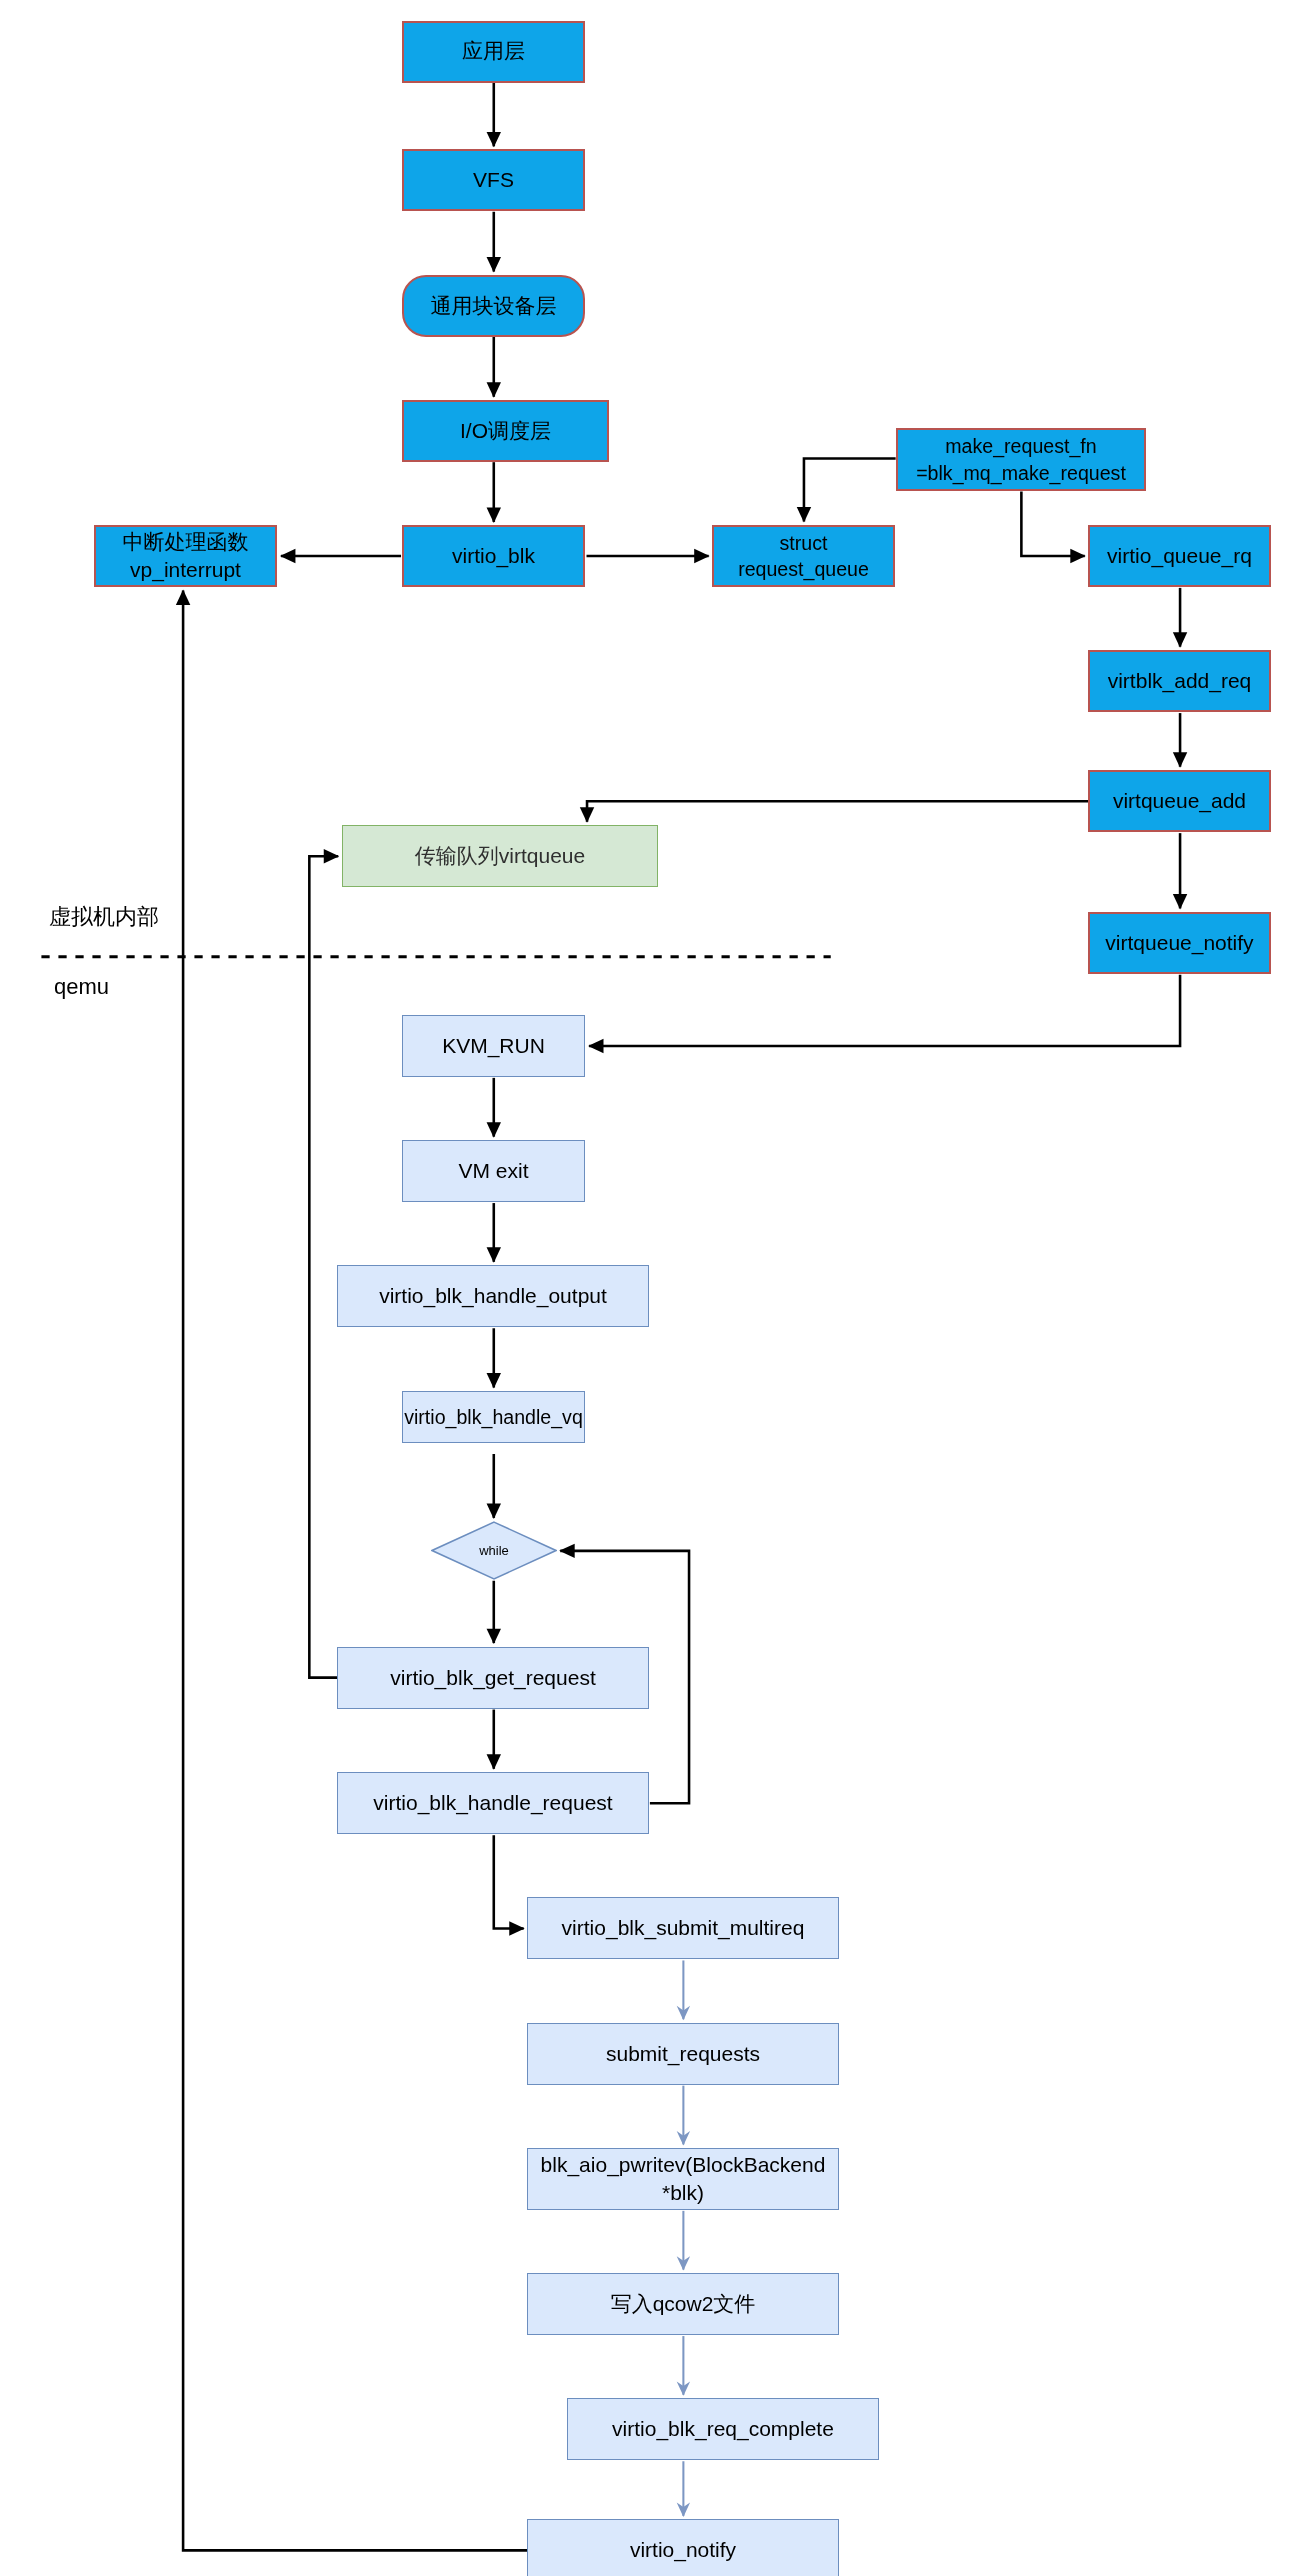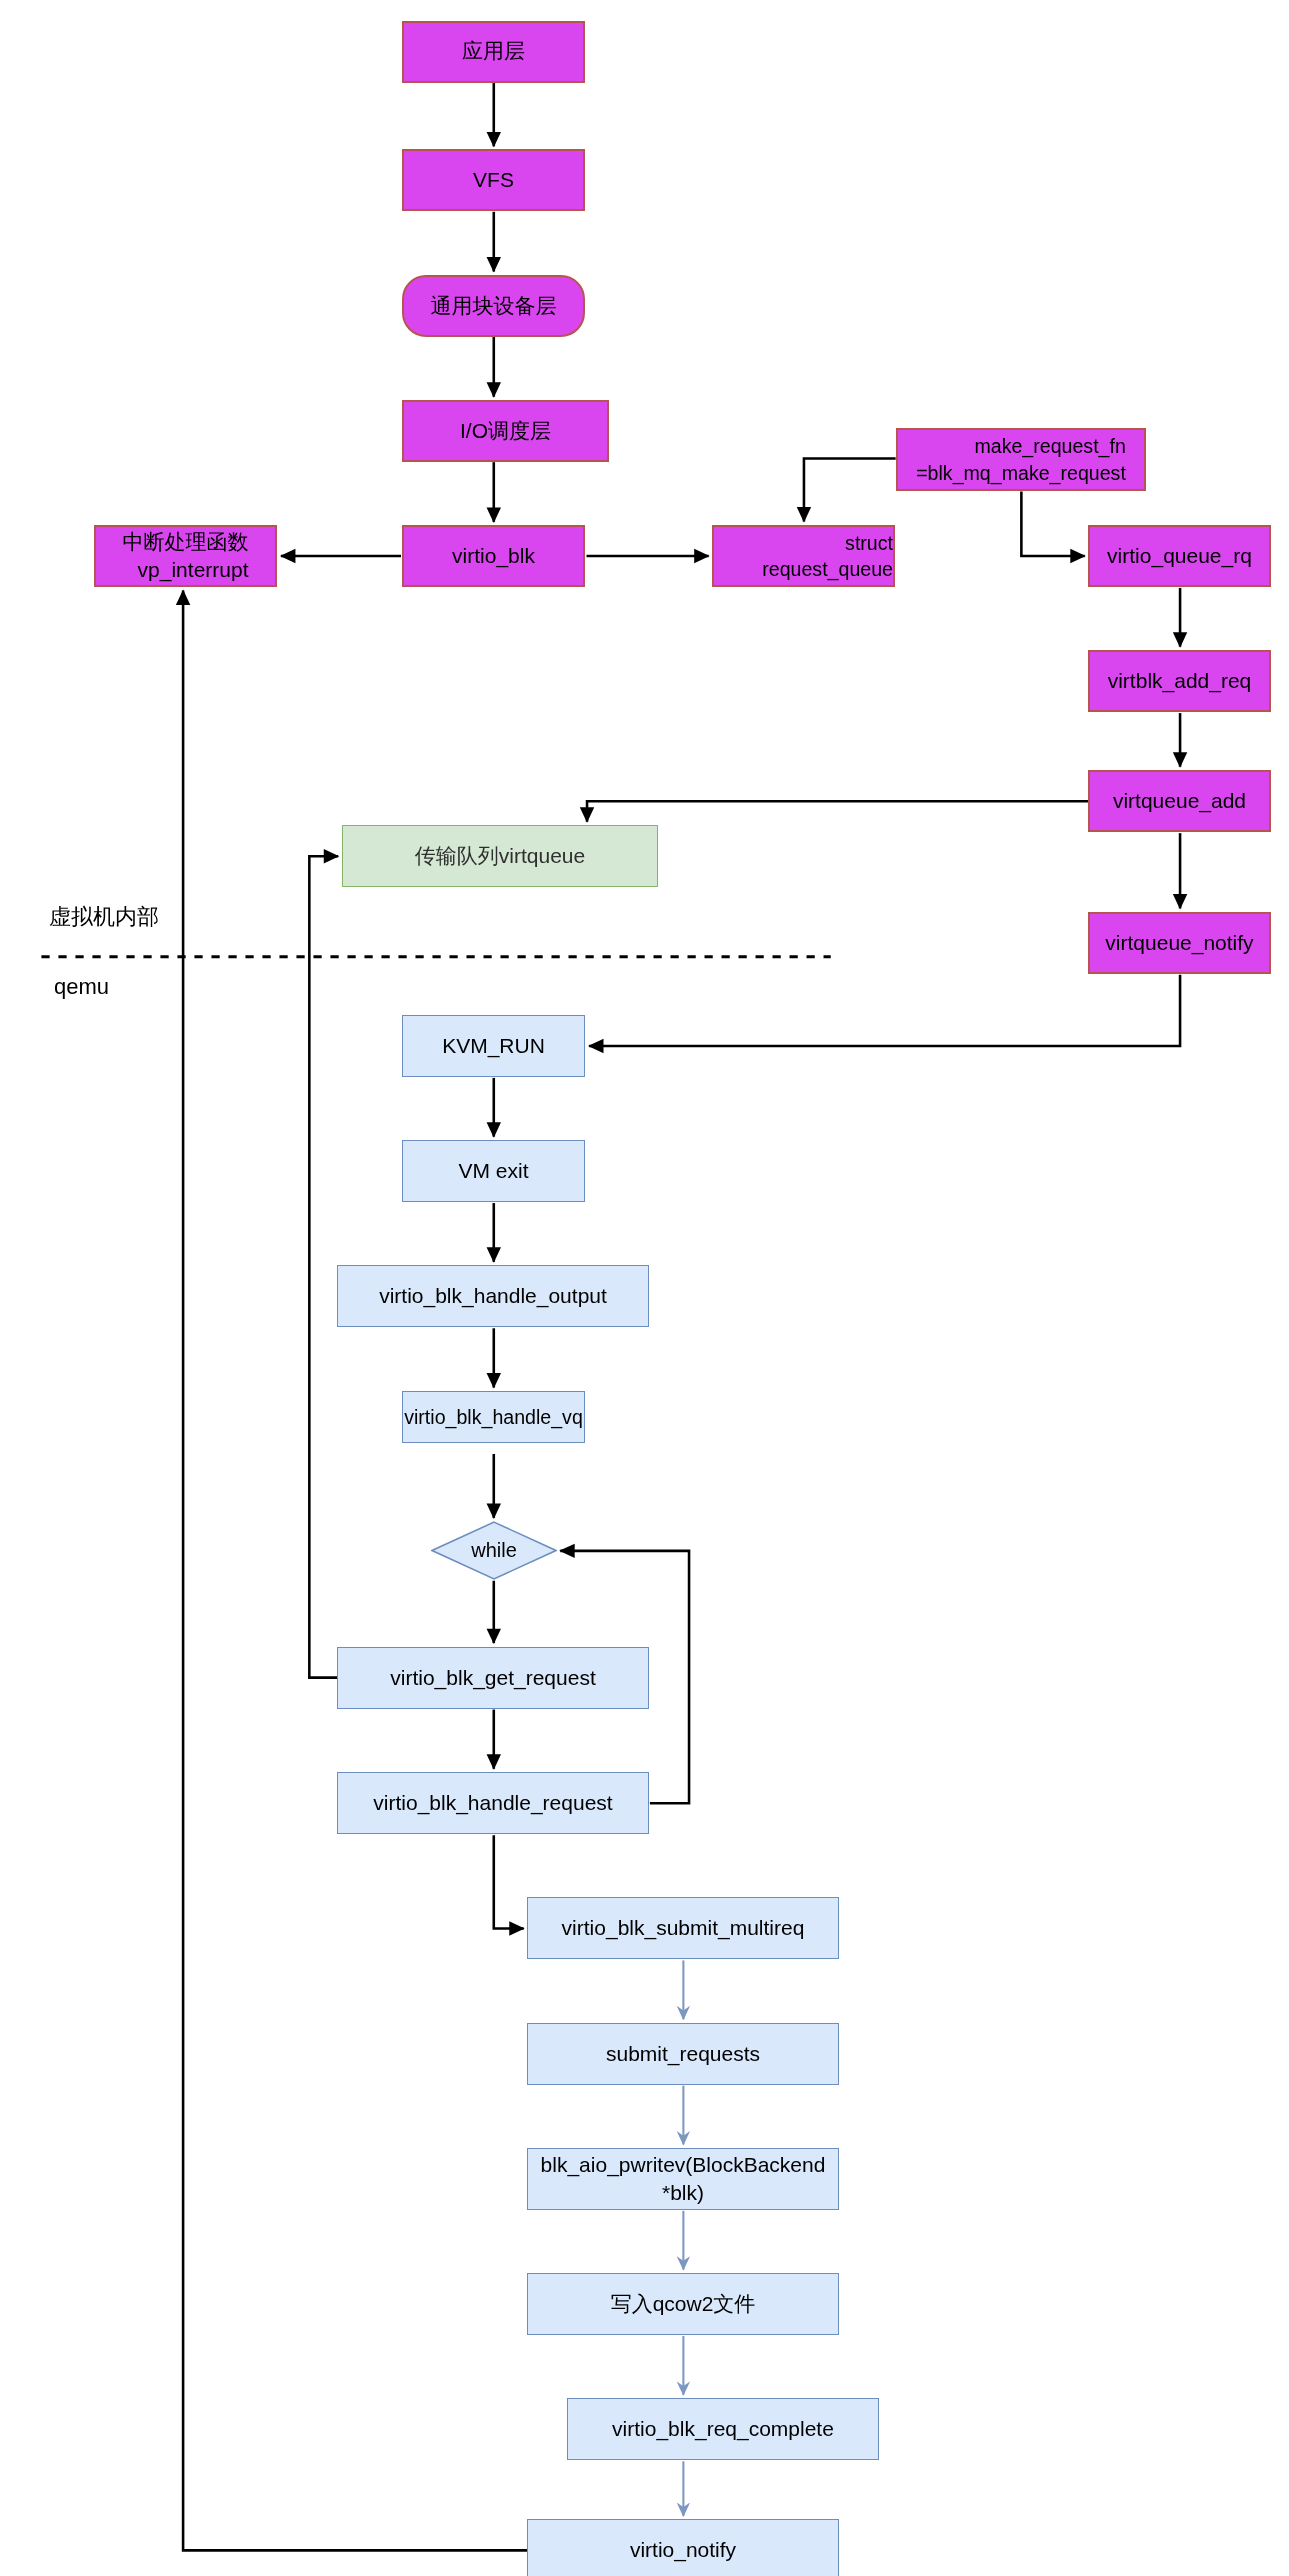--- a/index.html
+++ b/index.html
@@ -17,26 +17,26 @@
     box-sizing:border-box;
     display:flex;
     align-items:center;
     justify-content:center;
     text-align:center;
     font-size:21px;
     line-height:1.35;
     color:#000000;
     white-space:pre-line;
   }
-  .pink {background:#d946ef;border:2.1px solid #b85450;text-align:right;}
+  .pink {background:#0ea5e9;border:2.1px solid #b85450;}
   .blue {background:#dae8fc;border:1.5px solid #6c8ebf;}
   .green{background:#d5e8d4;border:1.5px solid #82b366;color:#2f2f2f;}
   .diamond{background:transparent;border:none;}
   .diamond svg{position:absolute;left:0;top:0;}
-  .diamond .lbl{position:relative;z-index:2;font-size:20px;}
+  .diamond .lbl{position:relative;z-index:2;font-size:13px;}
   .sec-label{
     position:absolute;
     font-size:22px;
     color:#000000;
     white-space:nowrap;
   }
 </style>
 </head>
 <body>
 

